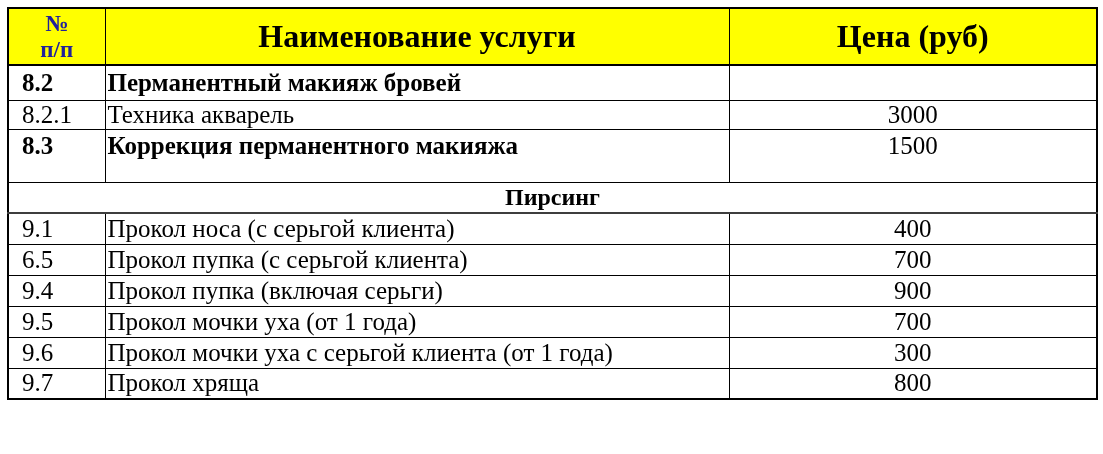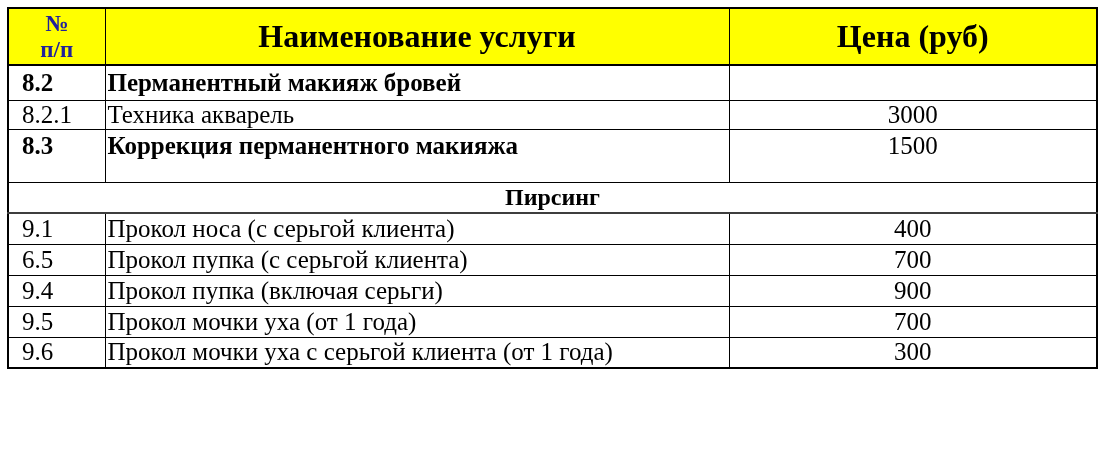--- a/index.html
+++ b/index.html
@@ -139,15 +139,20 @@
       <tr class="h-std">
         <td class="c-num">9.5</td>
         <td class="c-service">Прокол мочки уха (от 1 года)</td>
         <td class="c-price">700</td>
       </tr>
       <tr class="h-std">
         <td class="c-num">9.6</td>
         <td class="c-service">Прокол мочки уха с серьгой клиента (от 1 года)</td>
         <td class="c-price">300</td>
       </tr>
+      <tr class="h-std">
+        <td class="c-num">9.7</td>
+        <td class="c-service">Прокол хряща</td>
+        <td class="c-price">800</td>
+      </tr>
     </tbody>
   </table>
 </div>
 
 </body></html>

